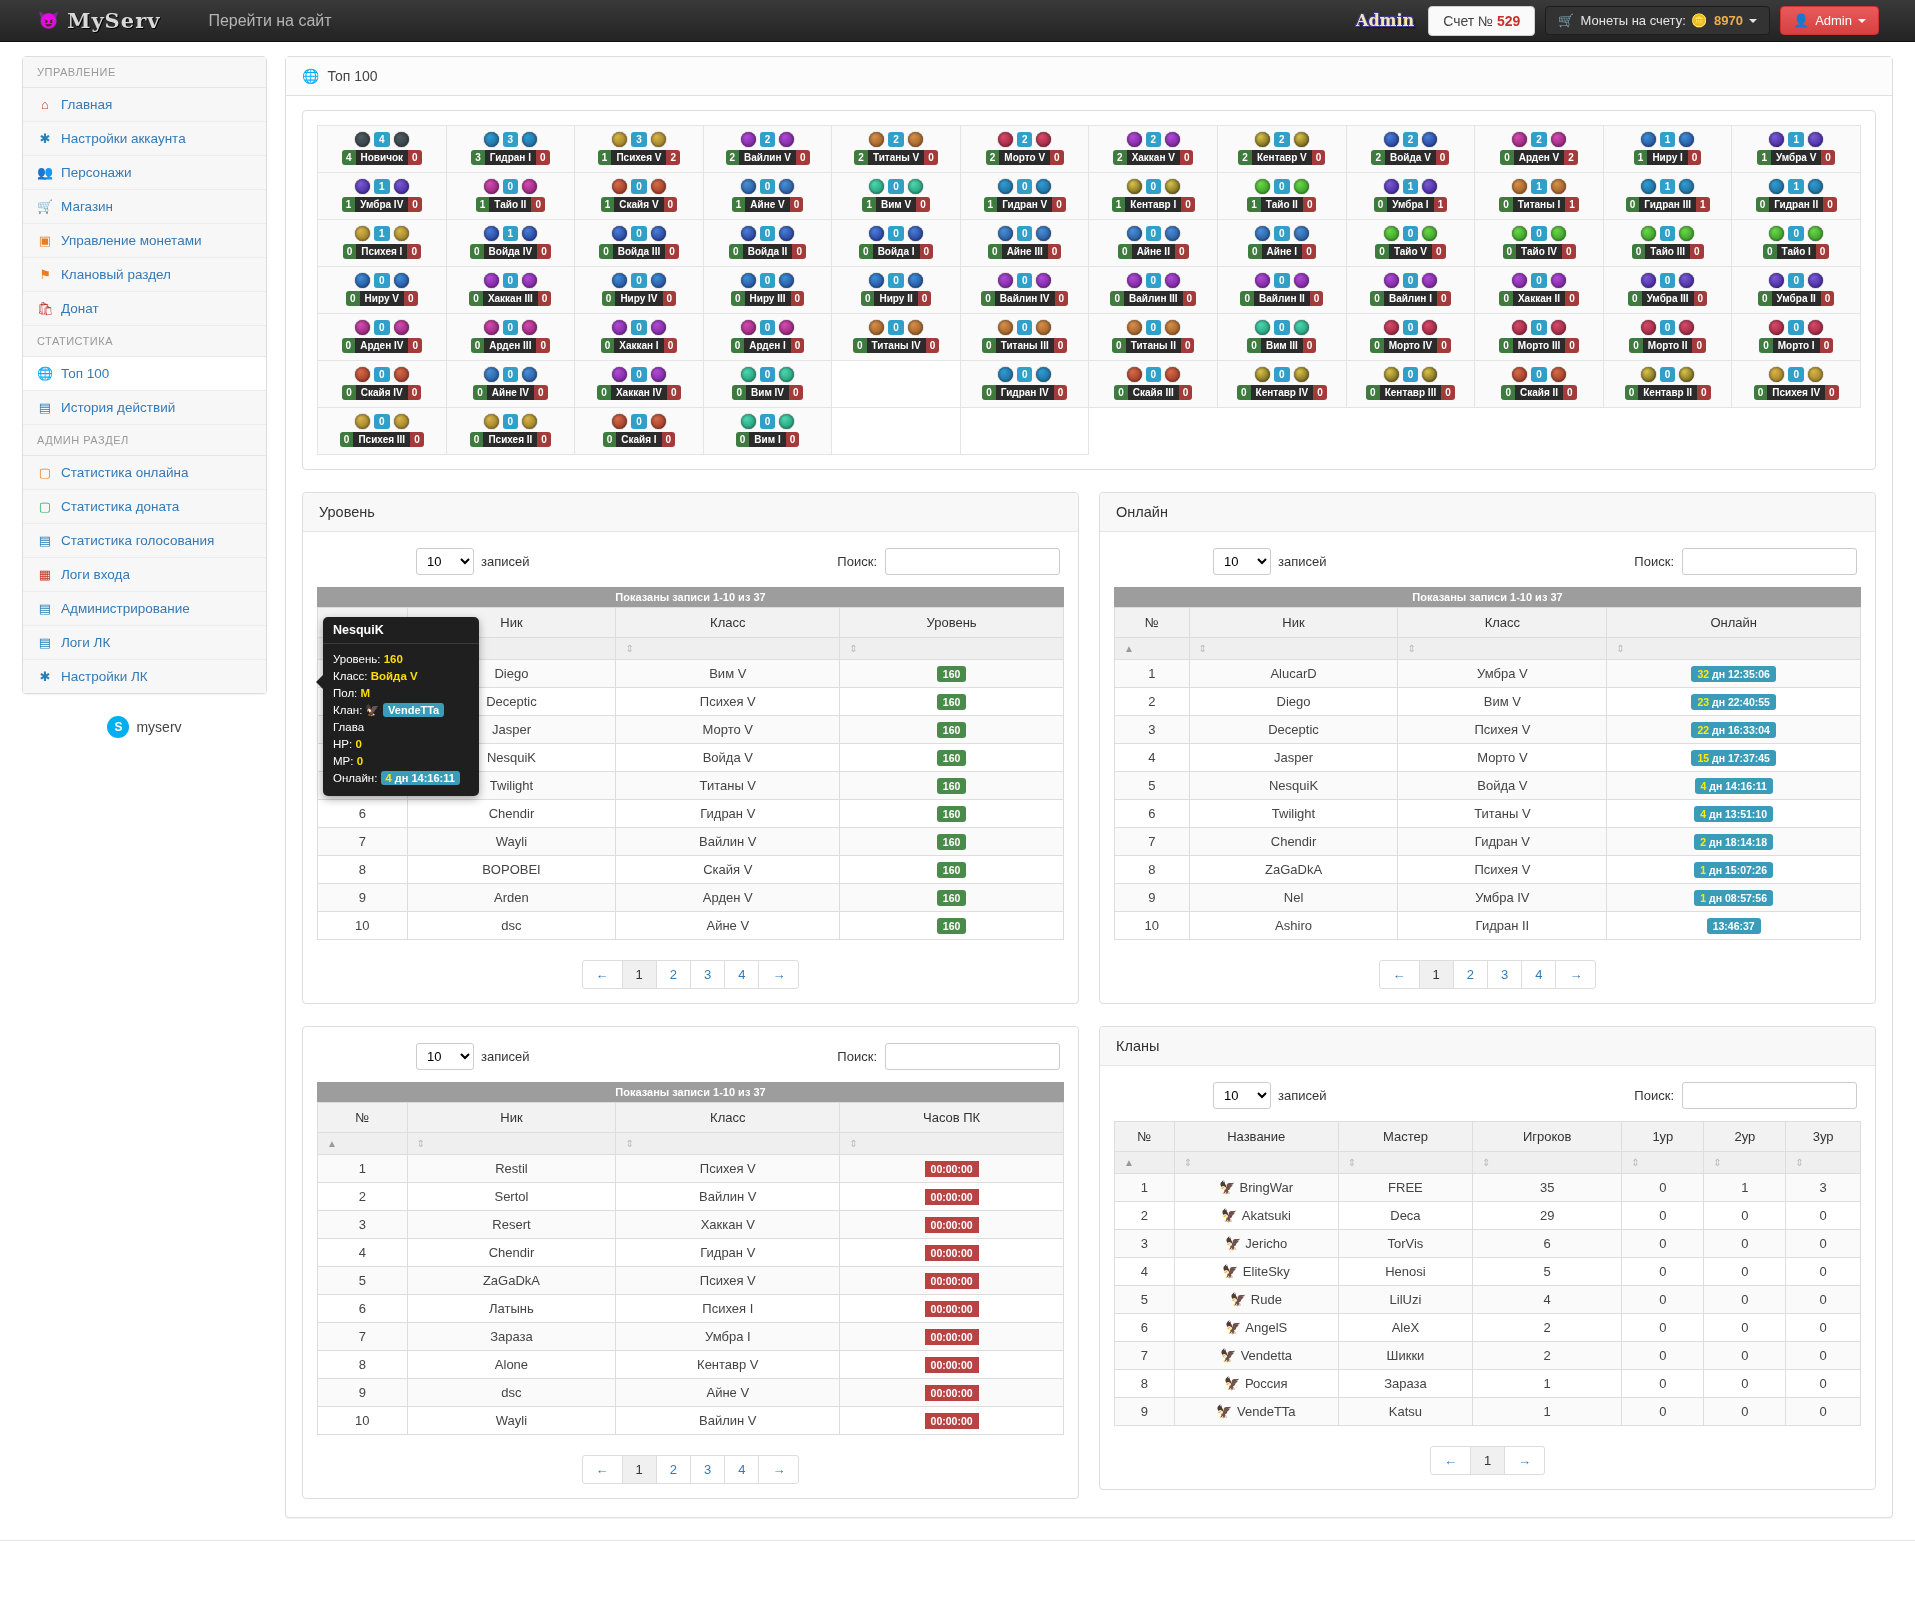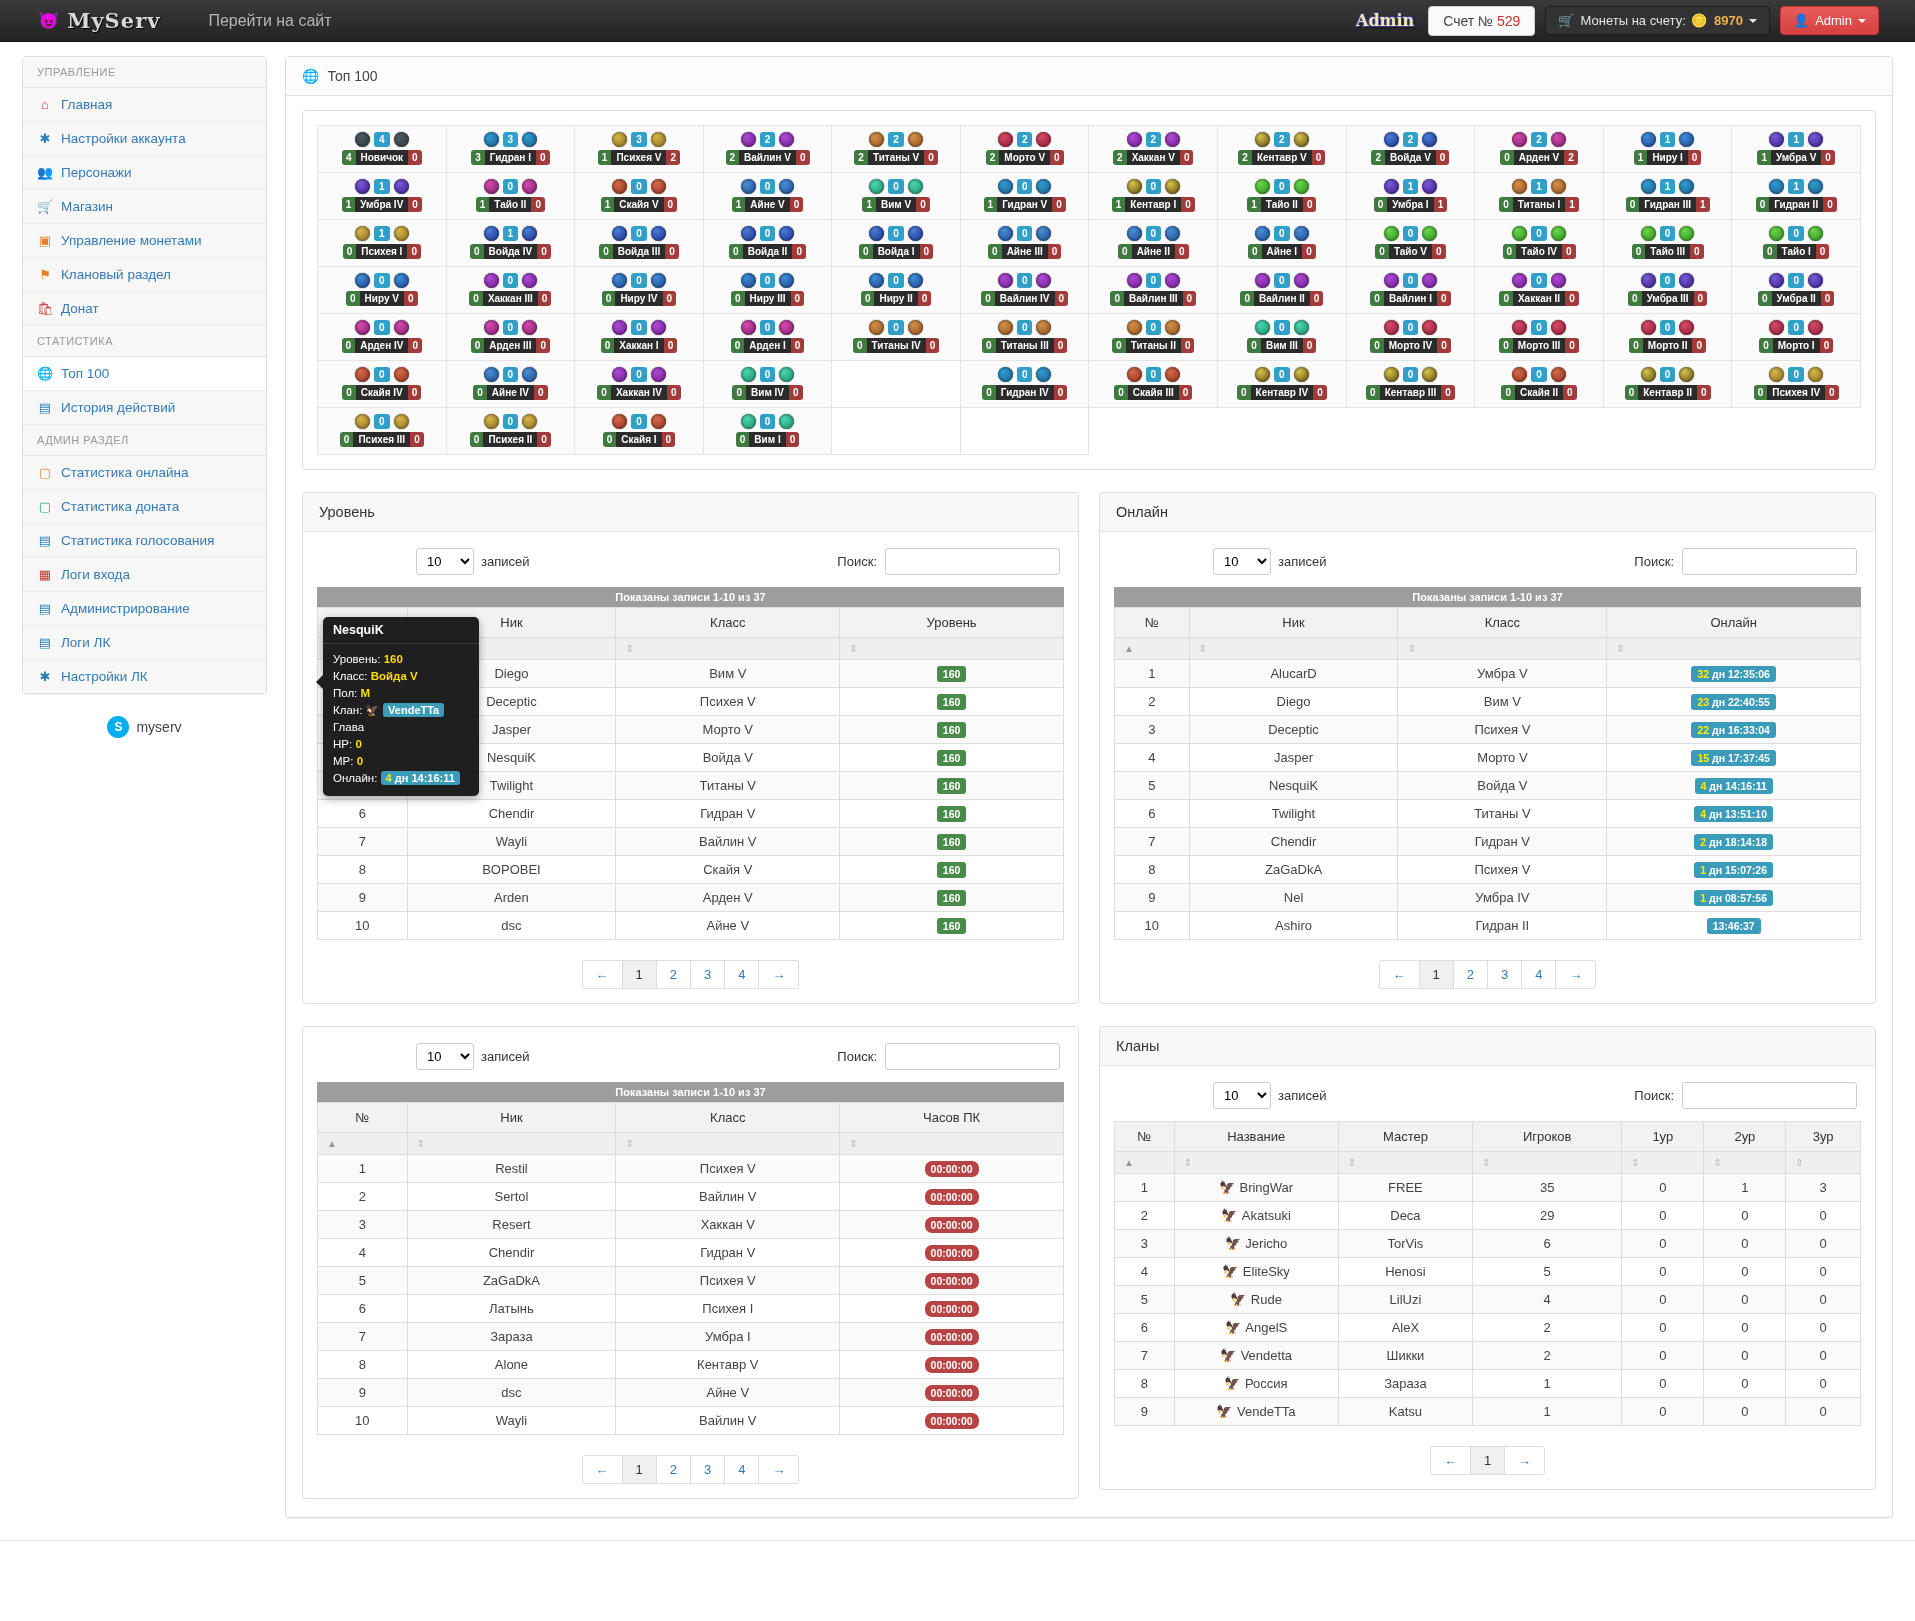--- a/index.html
+++ b/index.html
@@ -32,21 +32,21 @@
     font-family:"DejaVu Serif", serif;
     font-weight:bold; font-size:16px;
     color:#f5e6b0; letter-spacing:0px;
     text-shadow: -1px -1px 0 #3b3b8a, 1px -1px 0 #3b3b8a, -1px 1px 0 #3b3b8a, 1px 1px 0 #3b3b8a, 2px 2px 2px rgba(0,0,0,.6);
     padding:1px 4px;
   }
   .acct-btn {
     background:#fafafa; border:1px solid #cfcfcf; border-radius:4px;
     padding:6px 14px; font-size:14px; color:#444;
   }
-  .acct-btn b { color:#c9302c; font-weight:normal;}
+  .acct-btn b { color:#c9302c; font-weight:bold;}
   .coins-btn {
     background:#333; border:1px solid #1d1d1d; border-radius:4px;
     padding:6px 12px; font-size:13px; color:#e4e4e4;
     display:flex; align-items:center; gap:6px;
   }
   .coins-btn .amt { color:#f0ad4e; font-weight:bold;}
   .user-btn {
     background:#e04b4b; background:linear-gradient(180deg,#e85b5b,#d64040);
     border:1px solid #c33; border-radius:4px;
     padding:6px 12px; font-size:13px; color:#fff;
@@ -151,21 +151,21 @@
   .sorter.asc { color:#999; }
   table.dt td {
     border:1px solid #ddd; padding:6px 5px; text-align:center; color:#444;
   }
   table.dt tbody tr:nth-child(odd) td { background:#fafafa; }
   table.dt tbody tr:nth-child(even) td { background:#fff; }
 
   .badge-lvl { background:#4a8a4a; color:#fff; font-size:10.5px; font-weight:bold; border-radius:3px; padding:2px 6px;}
   .badge-on { background:#3b9cba; color:#fff; font-size:10.5px; font-weight:bold; border-radius:3px; padding:2px 6px; white-space:nowrap;}
   .badge-on .d { color:#ffea00; }
-  .badge-pk { background:#b84343; color:#fff; font-size:10.5px; font-weight:bold; border-radius:7px; padding:2px 6px;}
+  .badge-pk { background:#b84343; color:#fff; font-size:10.5px; font-weight:bold; border-radius:0; padding:2px 6px;}
   .clanico { display:inline-block; margin-right:4px; }
 
   
   .pager { display:flex; justify-content:center; gap:0; margin-top:20px;}
   .pg {
     border:1px solid #ddd; padding:6px 13px; font-size:13px; color:#337ab7;
     background:#fff; margin-left:-1px; cursor:pointer;
   }
   .pg:first-child { border-radius:3px 0 0 3px; margin-left:0;}
   .pg:last-child { border-radius:0 3px 3px 0;}

